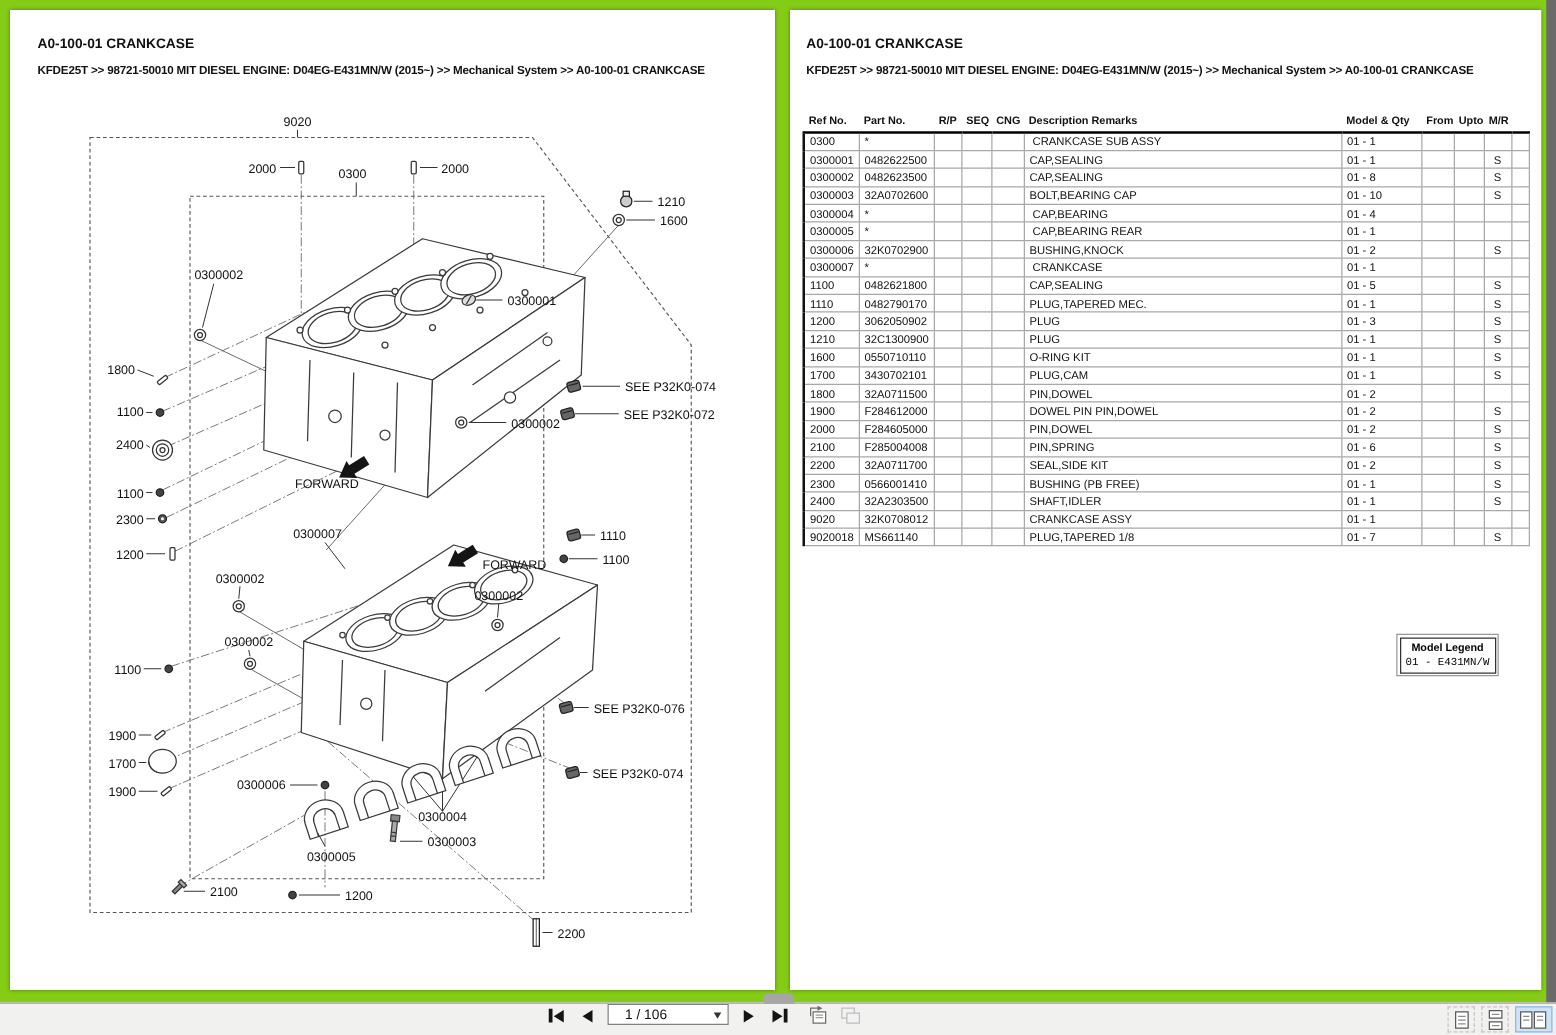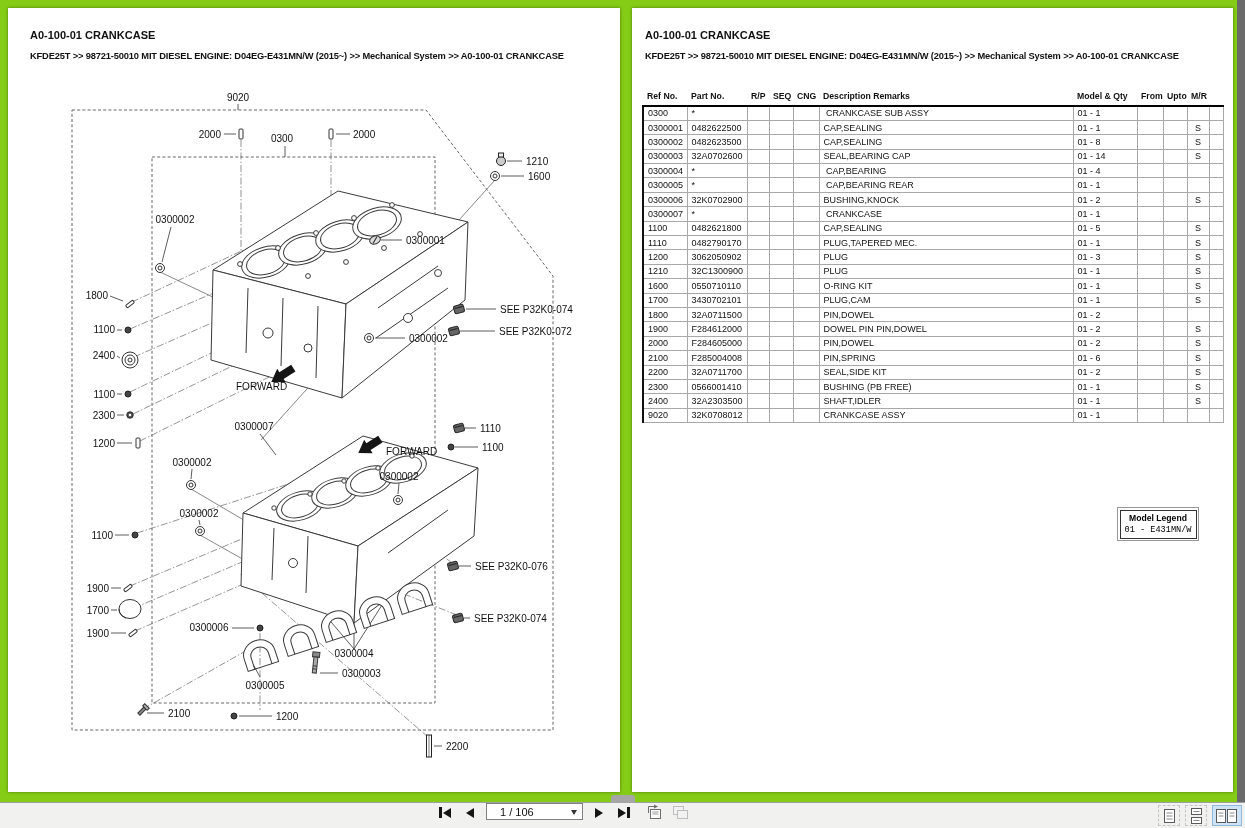--- a/index.html
+++ b/index.html
@@ -558,22 +558,22 @@
               <td></td>
               <td class="mr">S</td>
               <td></td>
             </tr>
             <tr>
               <td>0300003</td>
               <td>32A0702600</td>
               <td></td>
               <td></td>
               <td></td>
-              <td>SEAL,BEARING CAP</td>
-              <td>01 - 14</td>
+              <td>BOLT,BEARING CAP</td>
+              <td>01 - 10</td>
               <td></td>
               <td></td>
               <td class="mr">S</td>
               <td></td>
             </tr>
             <tr>
               <td>0300004</td>
               <td>*</td>
               <td></td>
               <td></td>
@@ -797,20 +797,33 @@
               <td>9020</td>
               <td>32K0708012</td>
               <td></td>
               <td></td>
               <td></td>
               <td>CRANKCASE ASSY</td>
               <td>01 - 1</td>
               <td></td>
               <td></td>
               <td class="mr"></td>
+              <td></td>
+            </tr>
+            <tr>
+              <td>9020018</td>
+              <td>MS661140</td>
+              <td></td>
+              <td></td>
+              <td></td>
+              <td>PLUG,TAPERED 1/8</td>
+              <td>01 - 7</td>
+              <td></td>
+              <td></td>
+              <td class="mr">S</td>
               <td></td>
             </tr>
           </tbody>
       </table>
     </div>
 
     <div class="legend">
       <div class="legend-inner">
         <div class="legend-title">Model Legend</div>
         <div class="legend-entry">01 - E431MN/W</div>

